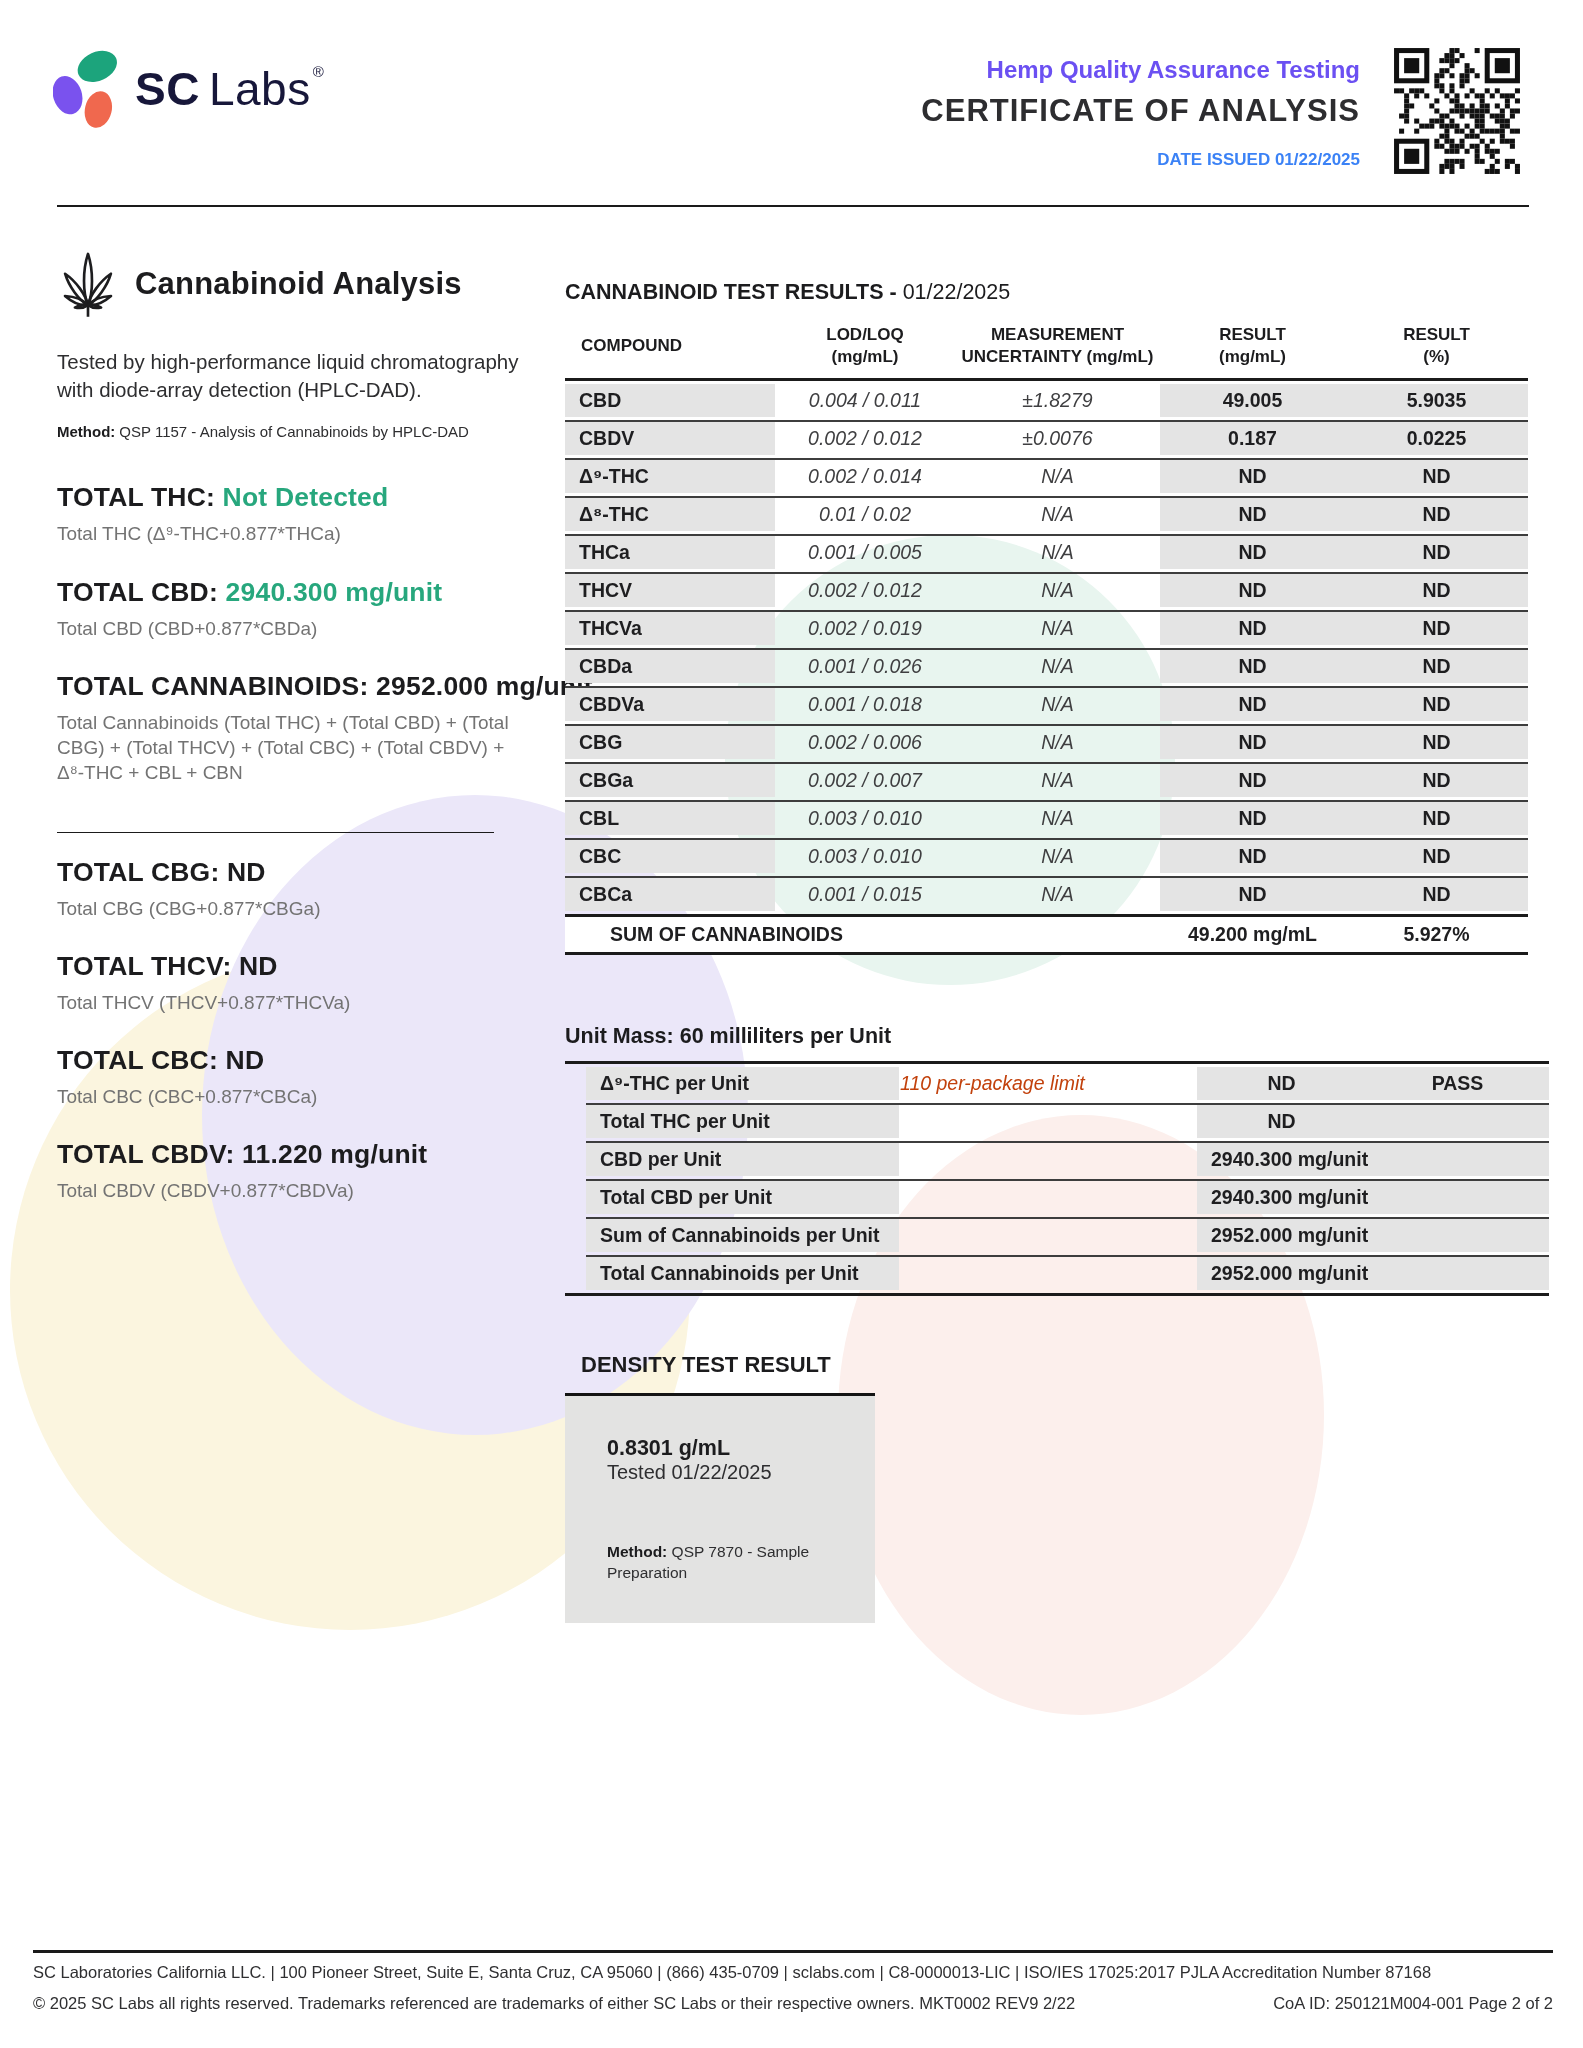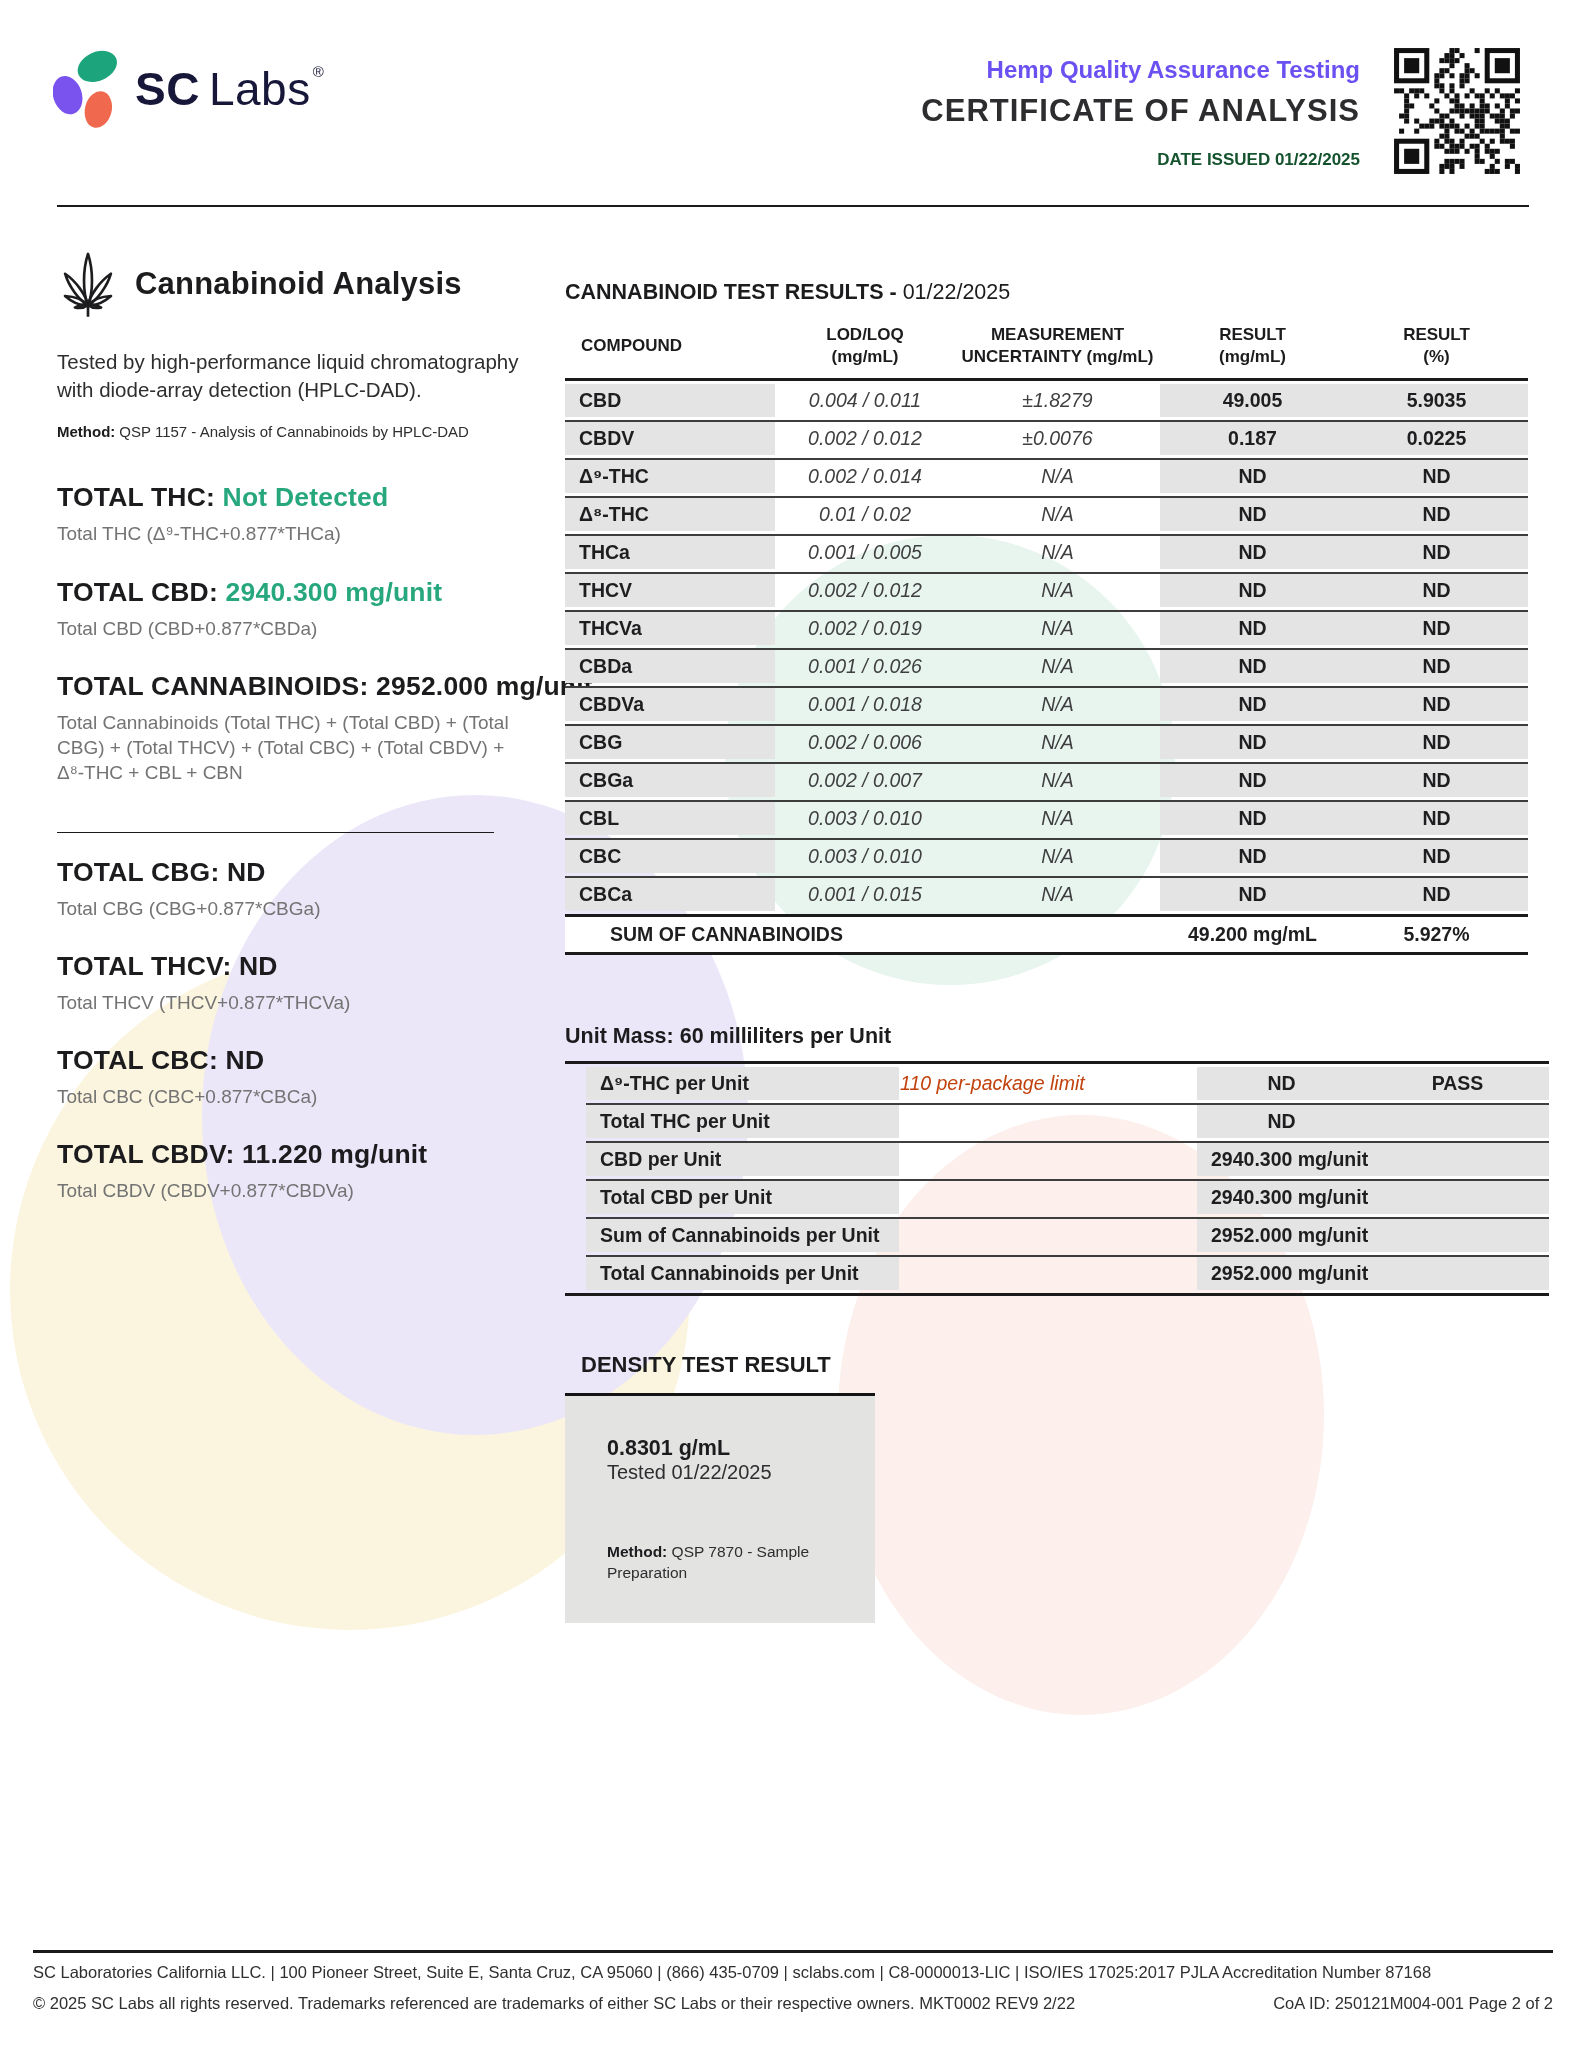--- a/index.html
+++ b/index.html
@@ -17,21 +17,21 @@
   
   .logo{position:absolute;left:53px;top:50px;display:flex;align-items:center;}
   .logo-mark{width:64px;height:78px;}
   .logo-text{margin-left:18px;font-size:46px;color:#17173a;letter-spacing:.5px;}
   .logo-text .lb{font-weight:800;}
   .logo-text .ll{font-weight:400;margin-left:9px;}
   .logo-text .reg{font-size:15px;vertical-align:28px;margin-left:2px;}
   .header-block{position:absolute;top:56px;right:223px;text-align:right;}
   .program{font-size:24px;font-weight:700;color:var(--accent_purple,#6b50f2);}
   .cert-title{font-size:31px;font-weight:700;color:#2d2d30;letter-spacing:1px;margin-top:9px;}
-  .date-issued{font-size:17px;font-weight:700;color:#14532d;margin-top:21px;}
+  .date-issued{font-size:17px;font-weight:700;color:#3b82f6;margin-top:21px;}
   .qr{position:absolute;left:1388px;top:42px;width:138px;height:138px;}
   .header-rule{position:absolute;left:57px;top:205px;width:1472px;height:2px;background:#1a1a1a;}
 
   
   .left-col{position:absolute;left:57px;top:248px;width:505px;}
   .analysis-head{display:flex;align-items:center;gap:16px;}
   .leaf{width:62px;height:72px;flex:0 0 auto;}
   .analysis-title{font-size:31px;font-weight:700;margin:0;letter-spacing:.2px;color:#1c1c1e;}
   .description{margin:28px 0 0;font-size:20.5px;line-height:1.35;color:#2e2e30;width:480px;}
   .method-line{margin:20px 0 12px;font-size:15px;color:#2e2e30;}

